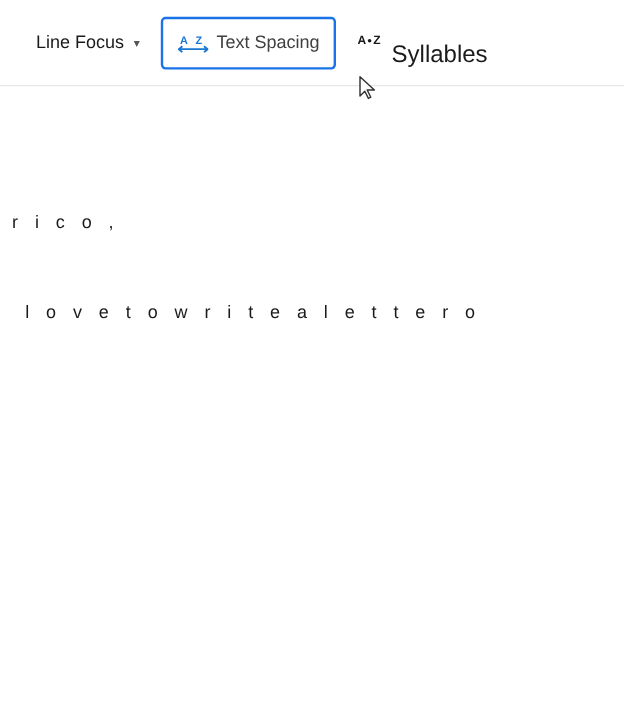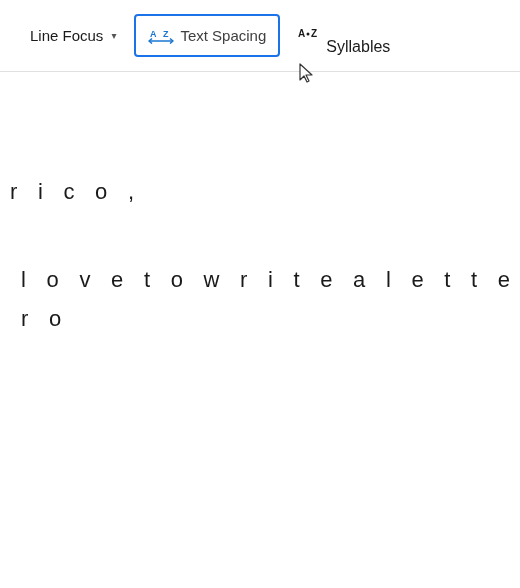--- a/index.html
+++ b/index.html
@@ -53,21 +53,21 @@
     }
 
     .content-area {
       padding: 40px 0 40px 0;
       background: #ffffff;
       height: calc(588px - 72px);
       overflow: hidden;
     }
 
     .text-line {
-      font-size: 22px;
+      font-size: 15px;
       letter-spacing: 0.18em;
       word-spacing: 0.3em;
       color: #1a1a1a;
       line-height: 1.8;
       padding-left: 0px;
       font-weight: 400;
     }
 
     .text-line-1 {
       margin-top: 60px;
@@ -136,21 +136,21 @@
     </div>
 
     <div class="toolbar-item">
       <span class="az-icon">
         <svg width="22" height="20" viewBox="0 0 22 20" fill="none" xmlns="http://www.w3.org/2000/svg">
           <text x="0" y="13" font-size="10" font-family="Segoe UI, Arial" font-weight="600" fill="#1a1a1a">A</text>
           <circle cx="10" cy="10" r="1.5" fill="#1a1a1a"></circle>
           <text x="13" y="13" font-size="10" font-family="Segoe UI, Arial" font-weight="600" fill="#1a1a1a">Z</text>
         </svg>
       </span>
-      <span style="font-size:16px;color:#1a1a1a;margin-top:22px;">Syllables</span>
+      <span style="font-size:20px;color:#1a1a1a;margin-top:22px;">Syllables</span>
     </div>
 
   </div>
 
   <div class="cursor-overlay">
     <svg width="20" height="24" viewBox="0 0 20 24" fill="none" xmlns="http://www.w3.org/2000/svg">
       <path d="M4 2 L4 18 L8 14 L11 20 L13 19 L10 13 L16 13 Z" fill="white" stroke="#333" stroke-width="1.2" stroke-linejoin="round"></path>
     </svg>
   </div>
 

